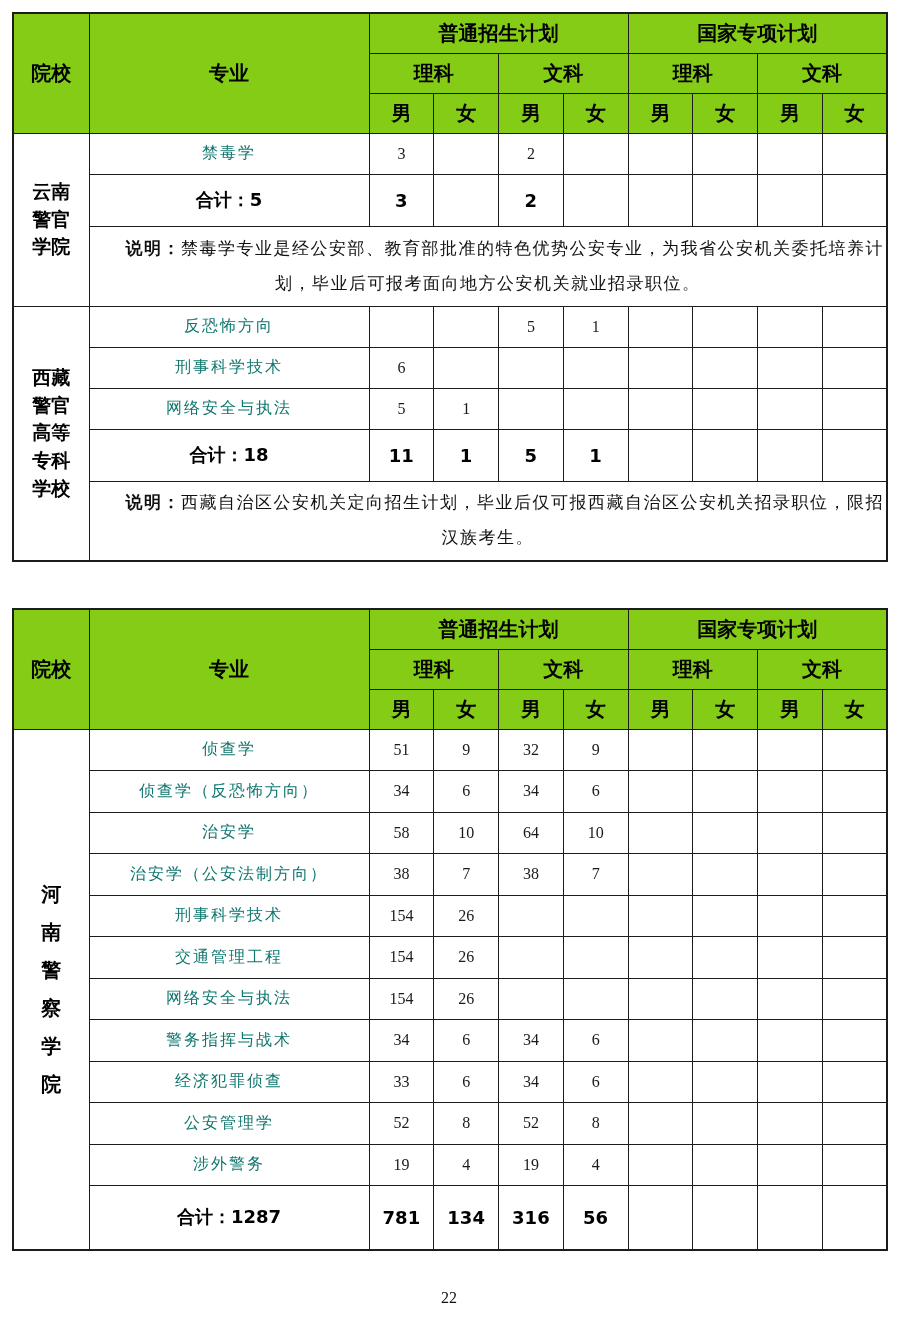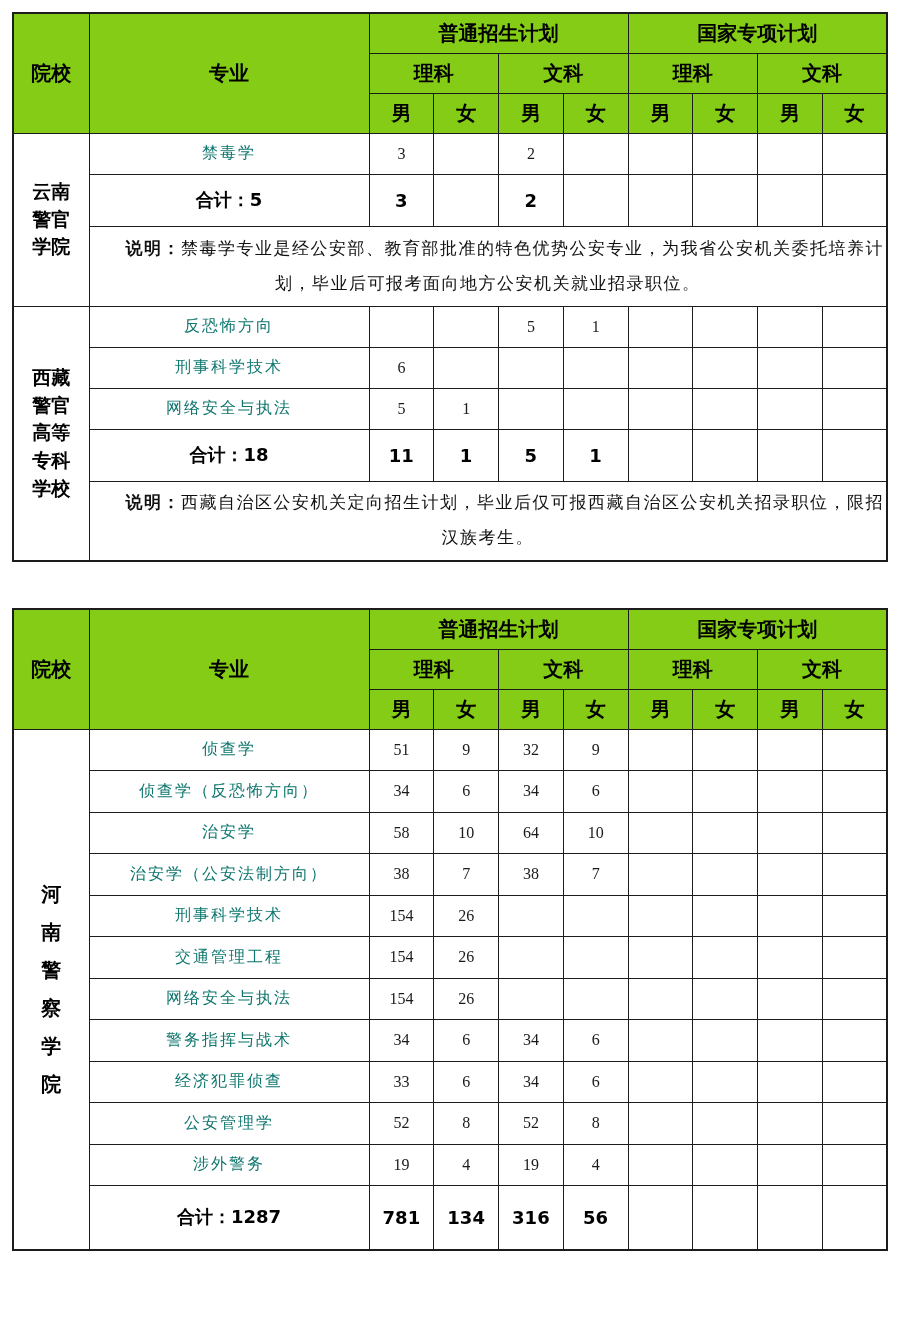--- a/index.html
+++ b/index.html
@@ -385,13 +385,14 @@
             <td class="total-val">316</td>
             <td class="total-val">56</td>
             <td class="total-val"></td>
             <td class="total-val"></td>
             <td class="total-val"></td>
             <td class="total-val"></td>
           </tr>
         </tbody>
       </table>
     </div>
+  <div class="page-number">22</div>
 </div>
 
 </body></html>

